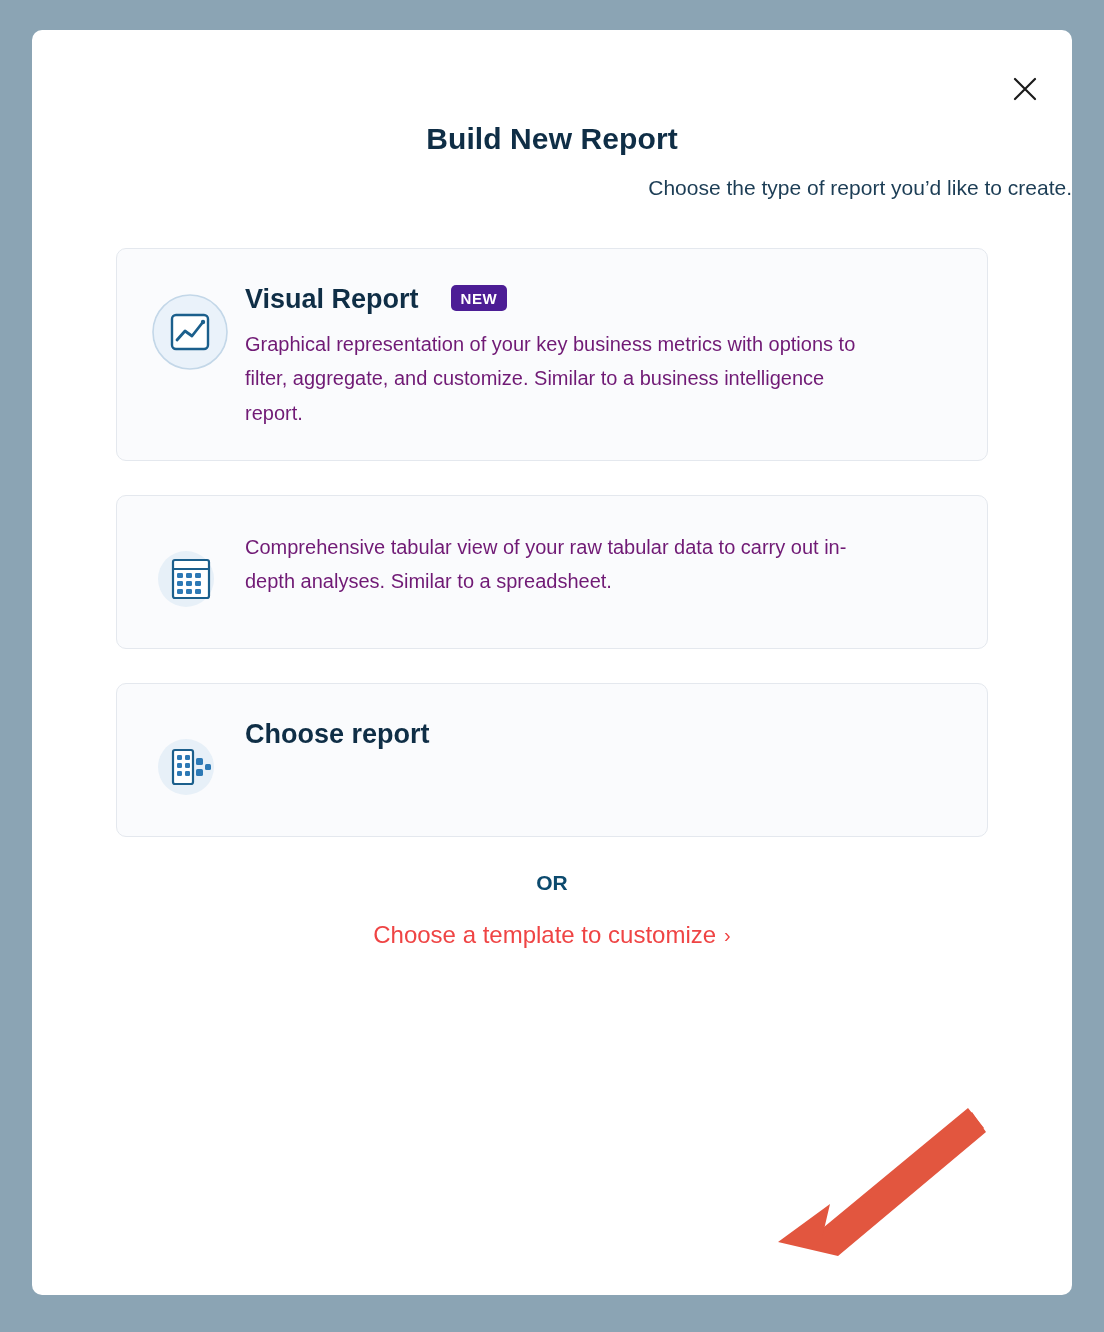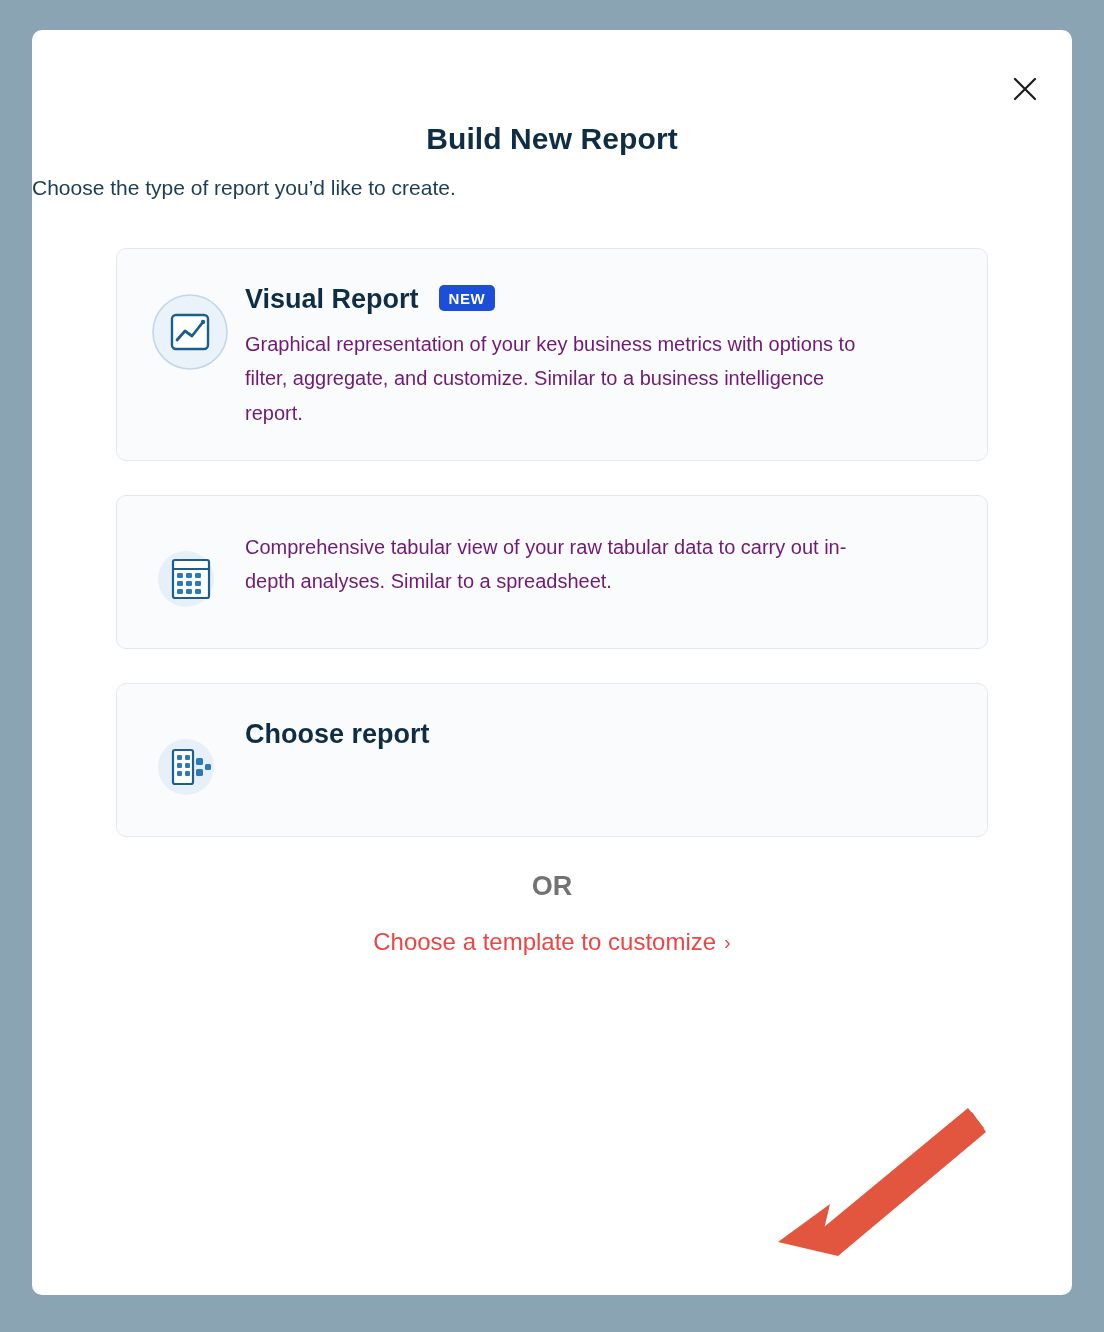--- a/index.html
+++ b/index.html
@@ -50,21 +50,21 @@
   .modal-title {
     text-align: center;
     font-size: 30px;
     font-weight: bold;
     color: #0f2e46;
     margin: 0;
     padding-top: 92px;
     letter-spacing: 0.1px;
   }
   .modal-sub {
-    text-align: left;
+    text-align: right;
     font-size: 21px;
     color: #1c3d55;
     margin: 0;
     padding-top: 20px;
   }
 
   .options {
     margin-top: 48px;
     padding: 0 84px;
     box-sizing: border-box;
@@ -91,54 +91,54 @@
     align-items: center;
     justify-content: center;
   }
   .option-body {
     flex: 1;
     padding-top: 4px;
   }
   .option-head {
     display: flex;
     align-items: center;
-    gap: 20px;
+    gap: 32px;
     margin-bottom: 10px;
   }
   .option-title {
     font-size: 27px;
     font-weight: bold;
     color: #0f2e46;
     line-height: 1.25;
   }
   .badge {
     display: inline-block;
-    background: #1d4ed8;
+    background: #4c1d95;
     color: #ffffff;
     font-size: 15px;
     font-weight: bold;
     letter-spacing: 0.6px;
     border-radius: 5px;
     padding: 6px 10px 5px 10px;
     line-height: 1;
     position: relative;
     top: -2px;
   }
   .option-desc {
     font-size: 20px;
     line-height: 1.72;
     color: #701a75;
     max-width: 640px;
   }
 
   .or-row {
     text-align: center;
-    font-size: 27px;
-    font-weight: bold;
-    color: #737373;
+    font-size: 21px;
+    font-weight: bold;
+    color: #0c4a6e;
   }
   .template-link {
     display: block;
     text-align: center;
     margin-top: 26px;
     font-size: 24px;
     color: #ef4444;
     text-decoration: none;
     cursor: pointer;
   }

